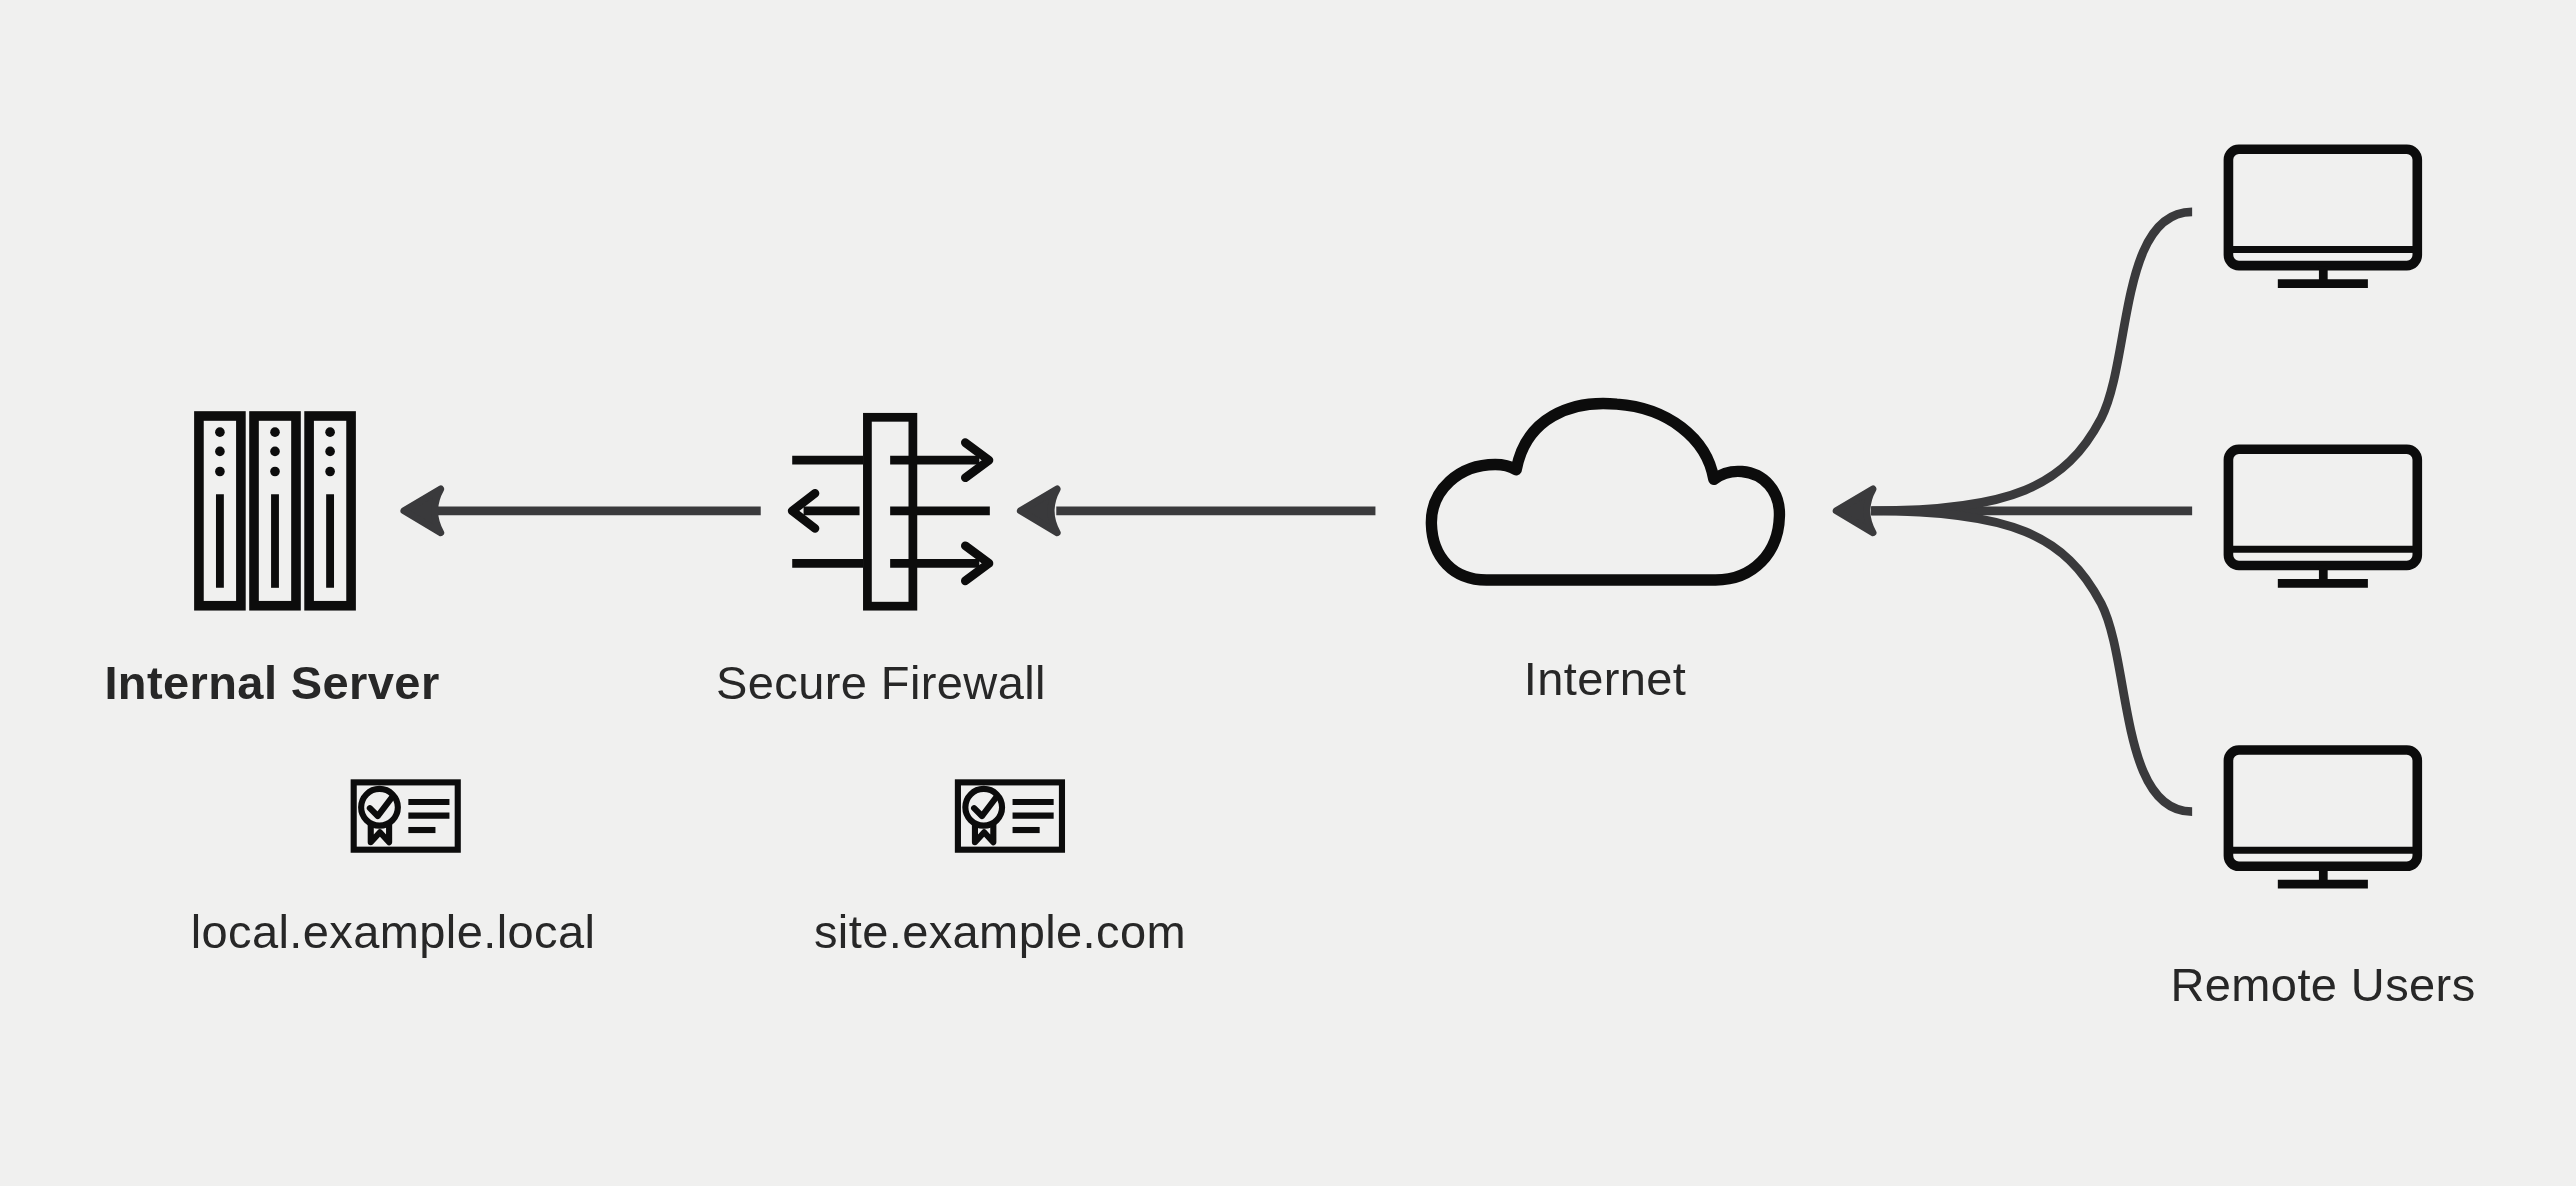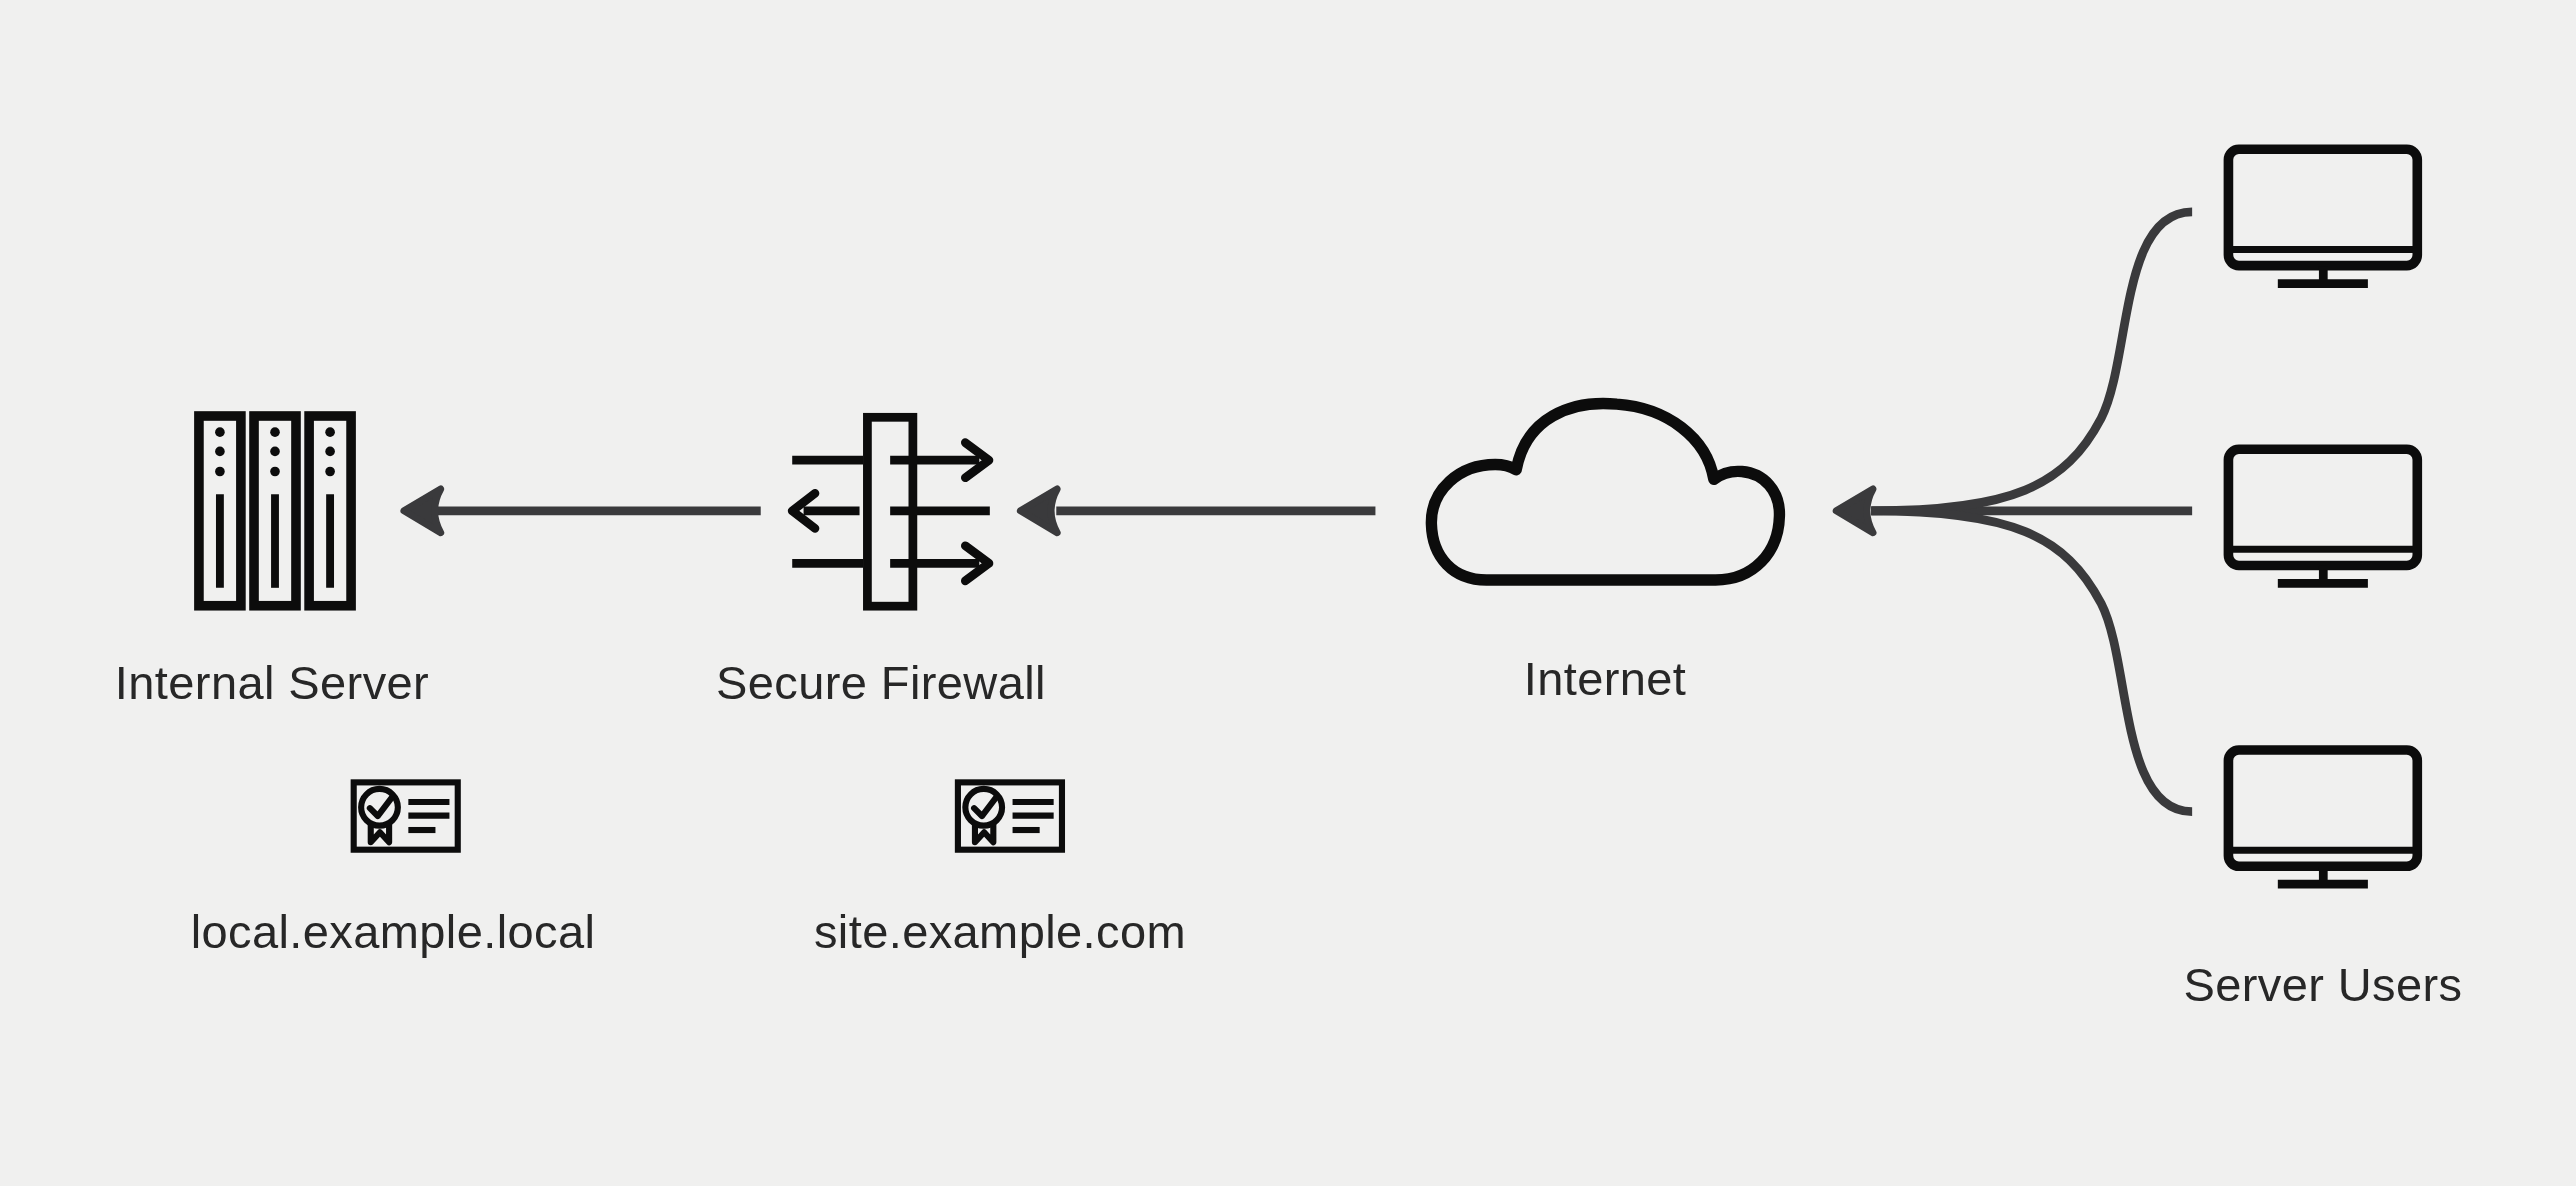--- a/index.html
+++ b/index.html
@@ -138,26 +138,26 @@
 
     <g>
       <line class="flow" x1="2140" y1="584" x2="2507" y2="584" stroke-width="10"></line>
       <path class="flow" d="M2140,584 C2300,584 2362,556 2403,478 C2437,412 2424,242 2507,242" stroke-width="10"></path>
       <path class="flow" d="M2140,584 C2300,584 2362,612 2403,690 C2437,756 2424,928 2507,928" stroke-width="10"></path>
       <path class="flow-head" d="M2100,584 L2142,559 Q2128,584 2142,609 Z"></path>
     </g>
 
   </svg>
 
-  <div class="label" style="left:272px;top:659px;">Internal Server</div>
+  <div class="label" style="left:272px;top:659px;font-weight:bold;">Internal Server</div>
 
   <div class="label" style="left:393px;top:908px;">local.example.local</div>
 
   <div class="label" style="left:1000px;top:908px;">site.example.com</div>
 
   <div class="label" style="left:881px;top:659px;">Secure Firewall</div>
 
   <div class="label" style="left:1605px;top:655px;">Internet</div>
 
-  <div class="label" style="left:2323px;top:961px;">Server Users</div>
+  <div class="label" style="left:2323px;top:961px;">Remote Users</div>
 
 </div>
 
 
 </body></html>

